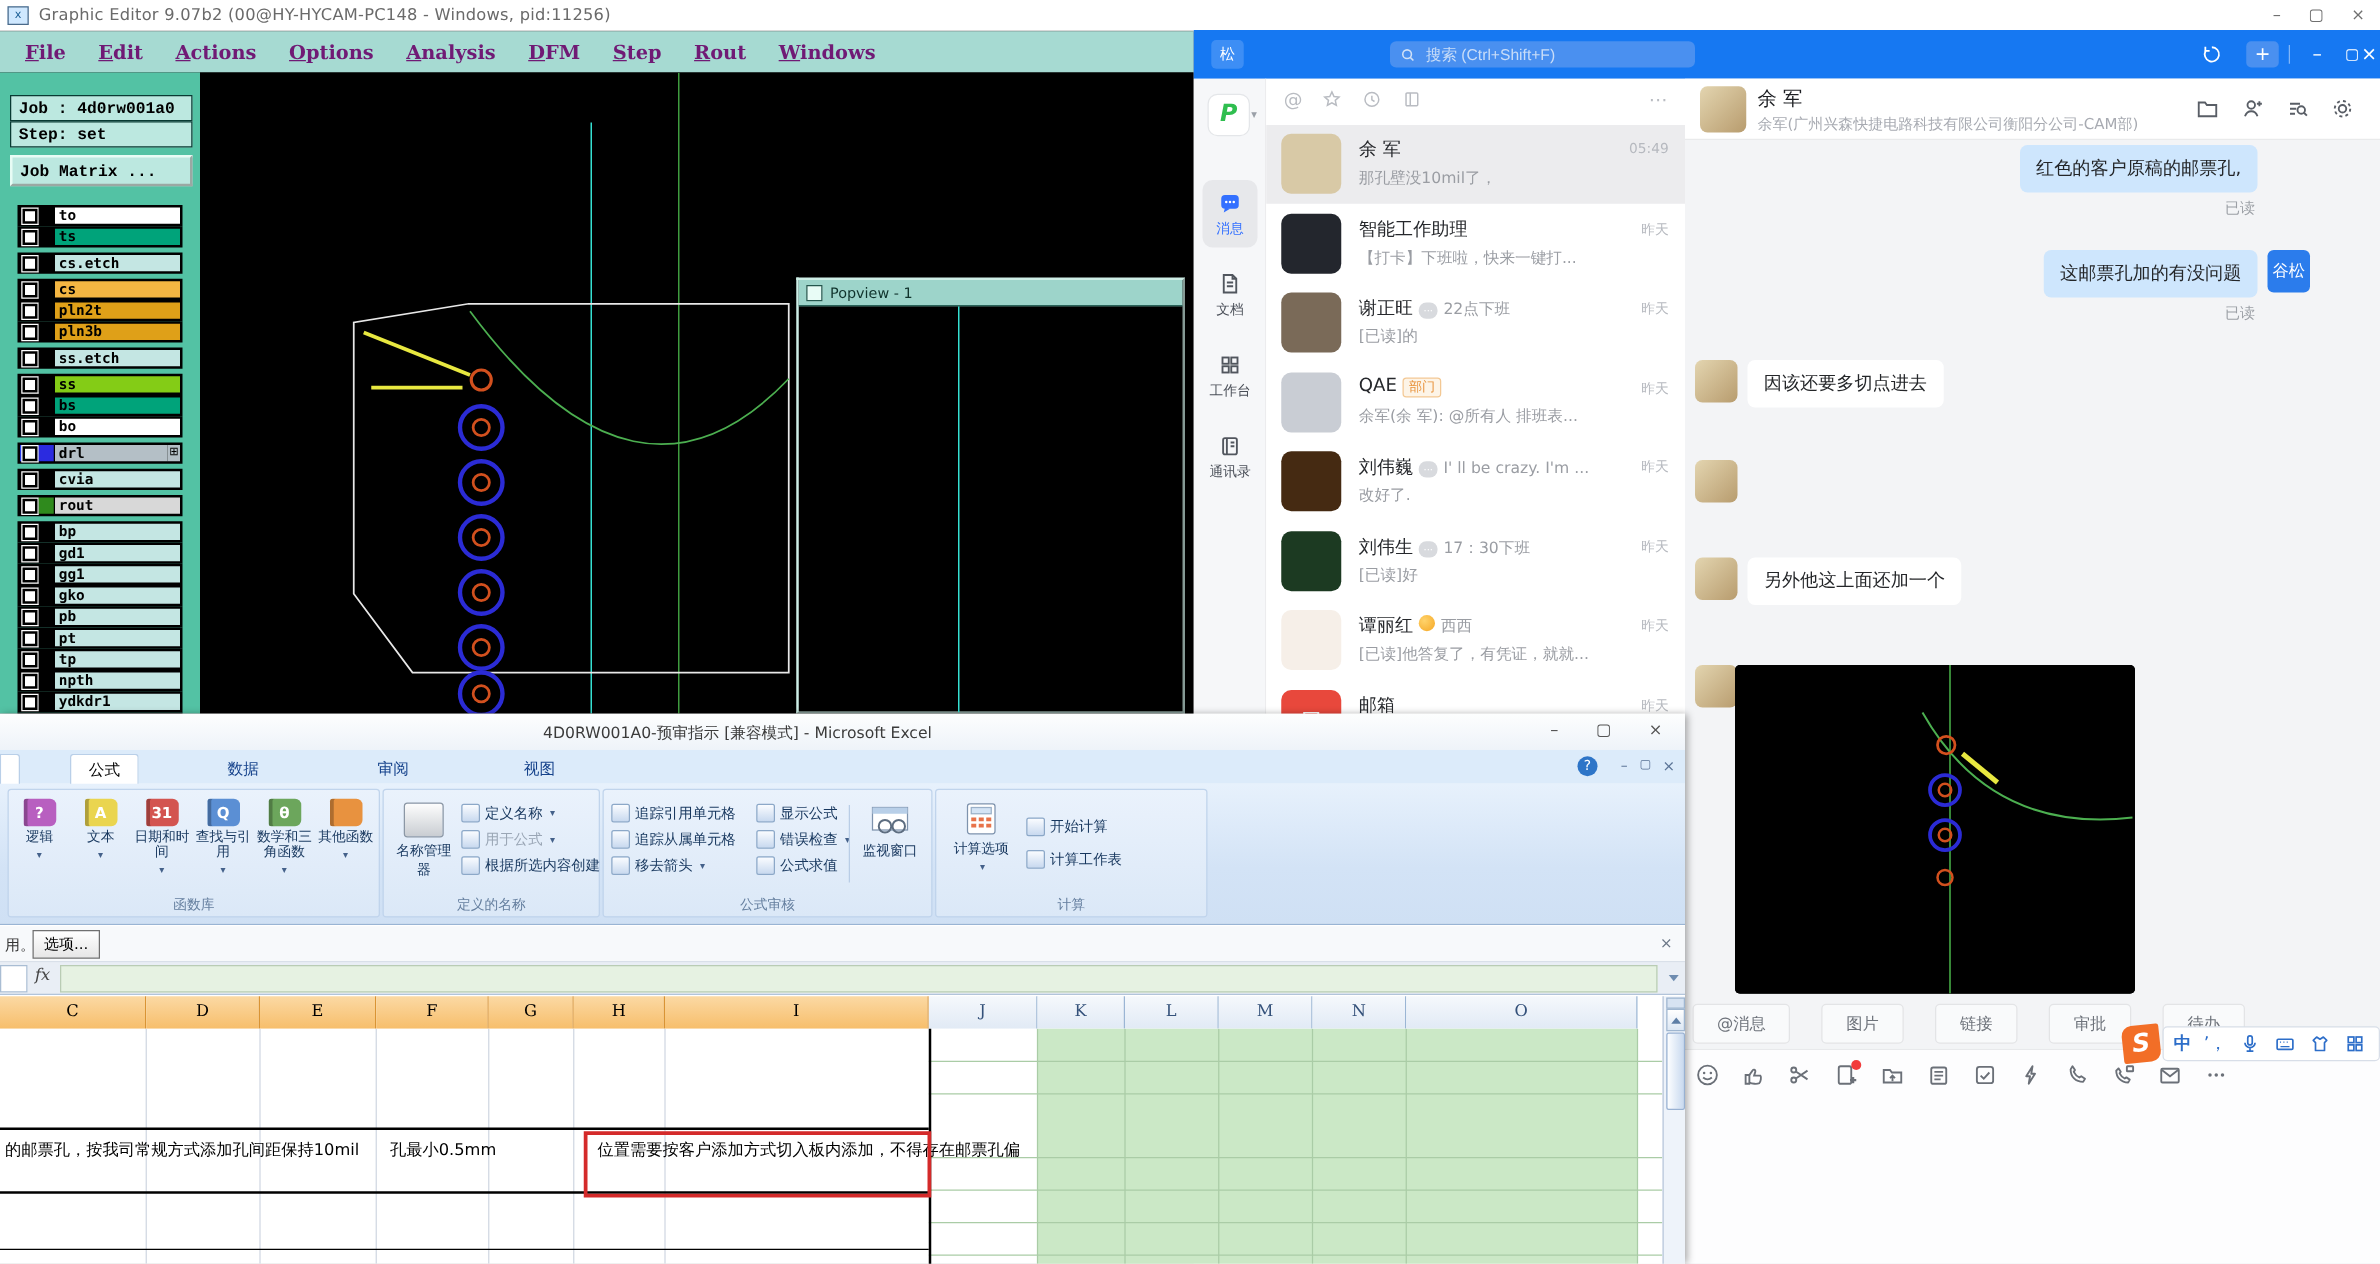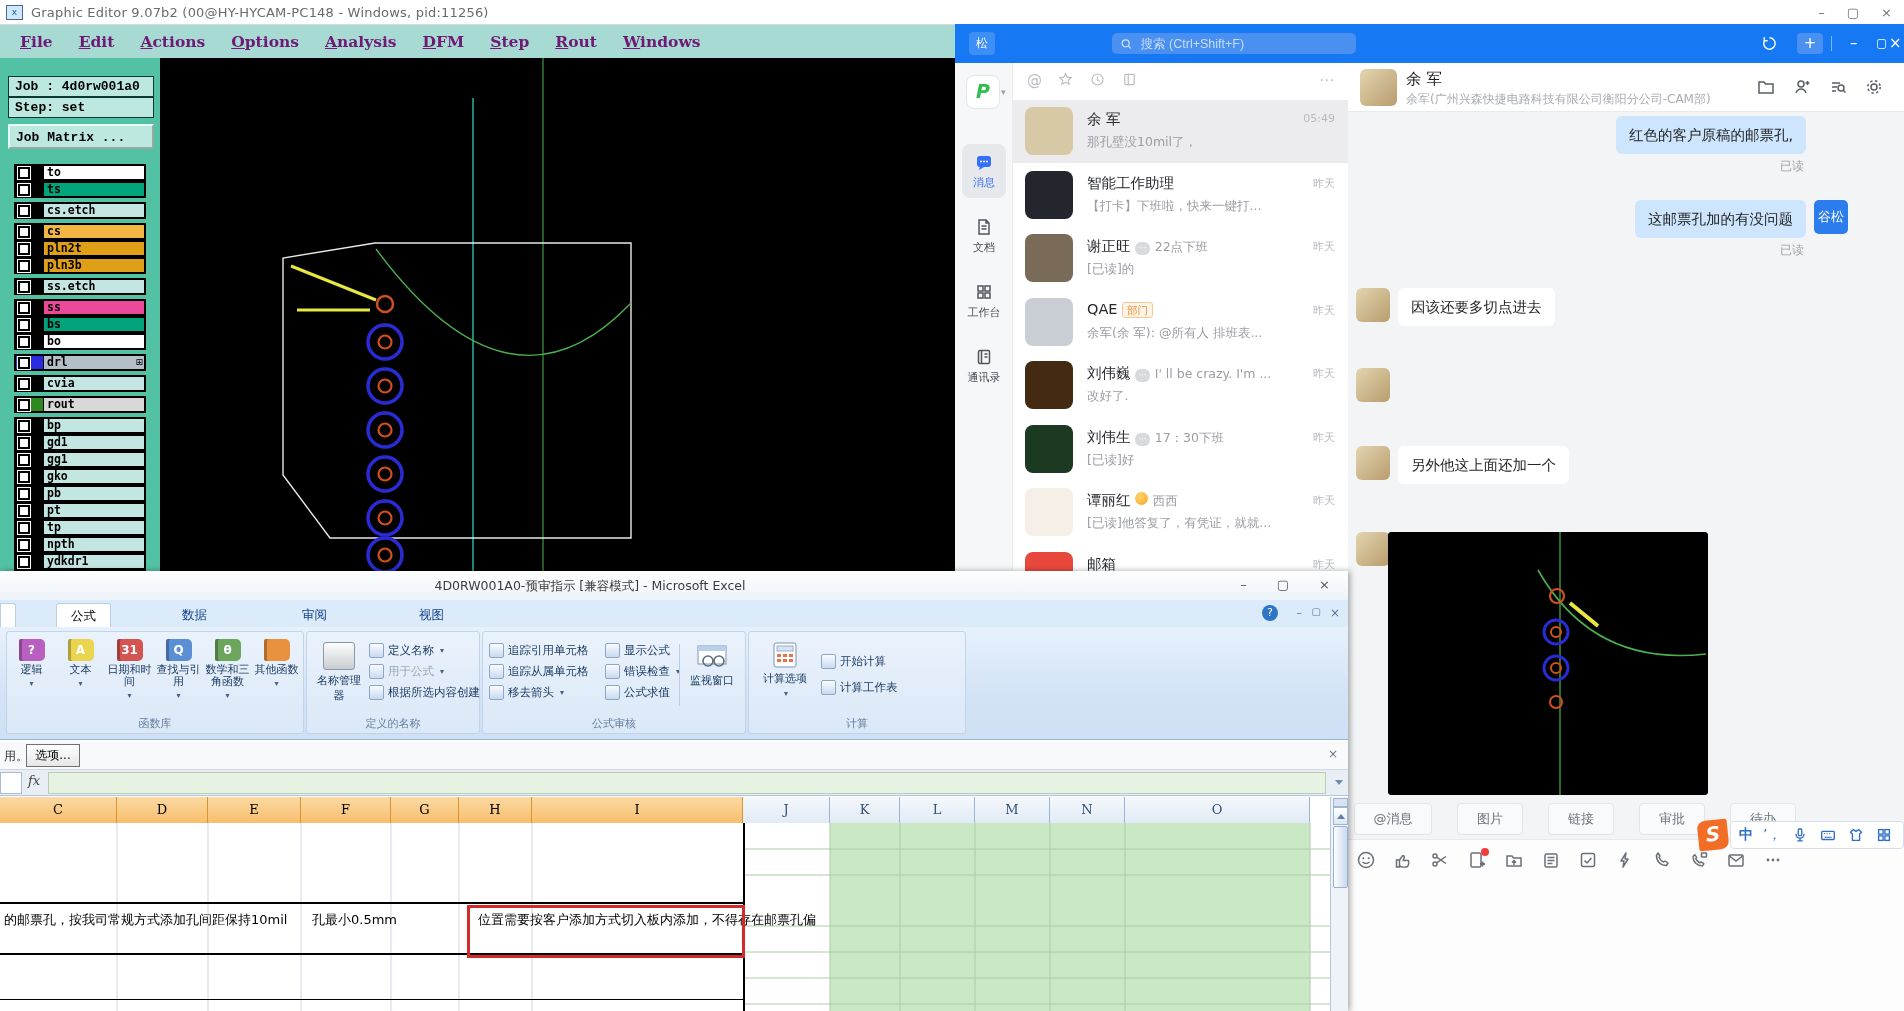--- a/index.html
+++ b/index.html
@@ -374,21 +374,21 @@
           </div>
         </div>
 
         <div>
           <div class="lgap"></div>
           <div class="lrow">
             <span class="cbw">
               <span class="cb"></span>
             </span>
             <span class="sw"></span>
-            <span class="ln" style="background: #ec4899;">ss</span>
+            <span class="ln" style="background: #84cc16;">ss</span>
 
           </div>
         </div>
 
         <div>
 
           <div class="lrow">
             <span class="cbw">
               <span class="cb"></span>
             </span>
@@ -586,20 +586,29 @@
       </g>
       <g stroke="#d2501e" stroke-width="2.2" fill="none">
         <circle cx="225" cy="284" r="6.5"></circle>
           <circle cx="225" cy="328" r="6.5"></circle>
           <circle cx="225" cy="372" r="6.5"></circle>
         <circle cx="225" cy="416" r="6.5"></circle>
           <circle cx="225" cy="460" r="6.5"></circle>
           <circle cx="225" cy="497" r="6.5"></circle>
       </g>
     </svg>
+    <div class="abs" id="popview">
+      <div id="popview-tb">
+        <span id="popview-ic"></span>
+        <span id="popview-title">Popview - 1</span>
+      </div>
+      <svg class="ic" width="307" height="325" viewBox="0 0 307 325">
+        <line x1="128" y1="0" x2="128" y2="325" stroke="#35e0d2" stroke-width="1.2"></line>
+      </svg>
+    </div>
   </div>
 </div>
 
 <div class="abs" id="chat">
   <div class="abs" id="chat-top"></div>
   <div class="abs" id="chat-logo">松</div>
   <div class="abs" id="chat-search">
     <svg class="ic" width="14" height="14" viewBox="0 0 20 20">
         <circle cx="9" cy="9" r="5.5" fill="none" stroke="#cfe0f7" stroke-width="2"></circle>
         <path d="M13,13l4,4" stroke="#cfe0f7" stroke-width="2"></path>

